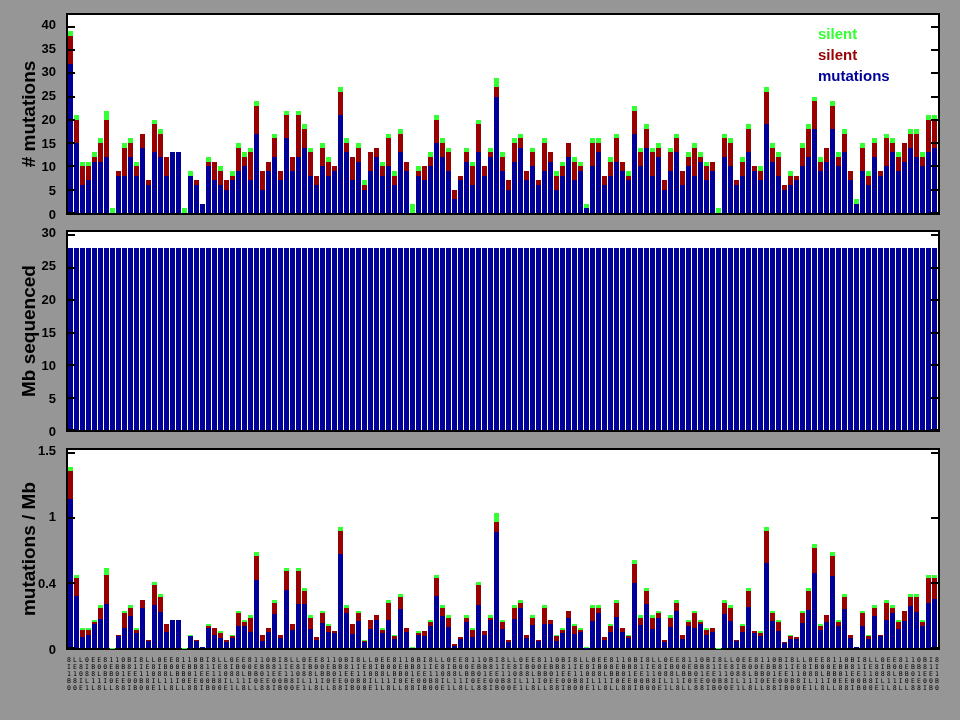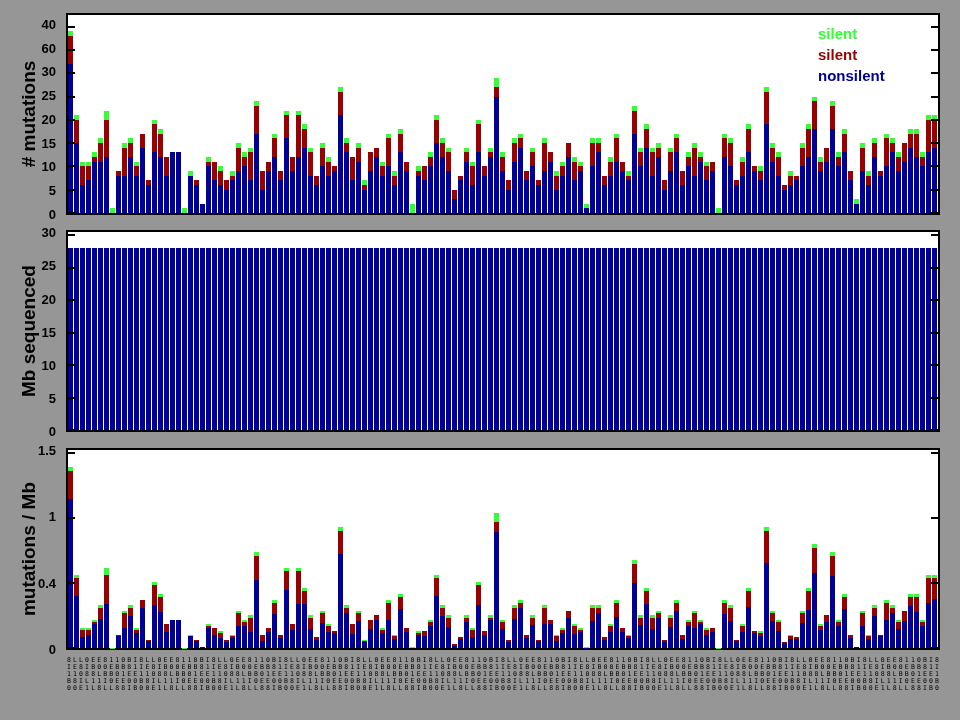--- a/index.html
+++ b/index.html
@@ -52,21 +52,21 @@
 </style>
 </head>
 <body>
 
 <div class="figure" style="background: rgb(150, 150, 150);">
 
   <div class="panel" id="panel-top">
     <div class="legend">
       <div style="color: rgb(51, 255, 51);"><span>silent</span></div>
       <div style="color: rgb(153, 0, 0);"><span>silent</span></div>
-      <div style="color: rgb(0, 0, 153);"><span>nonsilent</span></div>
+      <div style="color: rgb(0, 0, 153);"><span>mutations</span></div>
     </div>
   <div class="bar" style="left: 0%; width: 0.565517%; height: 91.7647%;">
         <div class="seg" style="flex-grow: 32; background: rgb(0, 0, 153);"></div>
         <div class="seg" style="flex-grow: 6; background: rgb(153, 0, 0);"></div>
         <div class="seg" style="flex-grow: 1; background: rgb(51, 255, 51);"></div>
       </div>
       <div class="bar" style="left: 0.689655%; width: 0.565517%; height: 49.4118%;">
         <div class="seg" style="flex-grow: 15; background: rgb(0, 0, 153);"></div>
         <div class="seg" style="flex-grow: 5; background: rgb(153, 0, 0);"></div>
         <div class="seg" style="flex-grow: 1; background: rgb(51, 255, 51);"></div>
@@ -750,21 +750,21 @@
       <div class="ytick-mark right" style="top: 10.6471px;"></div>
     </div>
   <div class="ylabels" id="yl-top" style="top:13px;">
       <div style="top: 194px;">0</div>
       <div style="top: 170.235px;">5</div>
       <div style="top: 146.471px;">10</div>
       <div style="top: 122.706px;">15</div>
       <div style="top: 98.9412px;">20</div>
       <div style="top: 75.1765px;">25</div>
       <div style="top: 51.4118px;">30</div>
-      <div style="top: 27.6471px;">60</div>
+      <div style="top: 27.6471px;">35</div>
       <div style="top: 3.88235px;">40</div>
     </div>
   <div class="axis-title" style="left:-72px;top:103px;"># mutations</div>
 
   <div class="panel" id="panel-mid">
       <div class="bar" style="left: 0%; width: 0.565517%; height: 91.8033%;">
         <div class="seg" style="flex-grow: 28; background: rgb(0, 0, 153);"></div>
       </div>
       <div class="bar" style="left: 0.689655%; width: 0.565517%; height: 91.8033%;">
         <div class="seg" style="flex-grow: 28; background: rgb(0, 0, 153);"></div>

